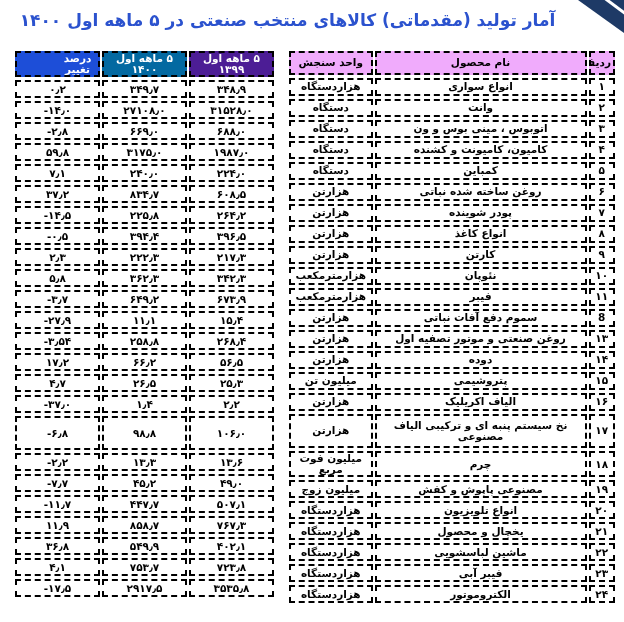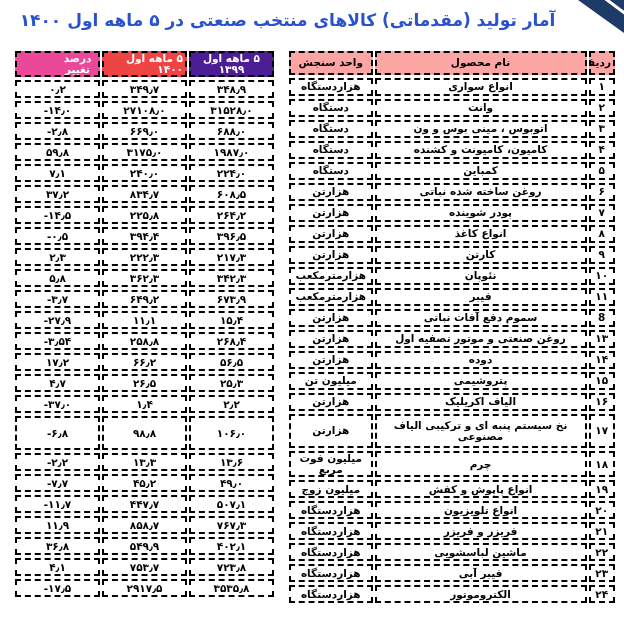--- a/index.html
+++ b/index.html
@@ -37,24 +37,24 @@
   }
   th{height:20px;font-size:10.5px;}
   td{height:14px;}
   tr.tall td{height:30px;}
   .t-products{width:330px;}
   .t-values{width:263px;}
   .t-products .c-idx{width:26px;}
   .t-products .c-name{width:208px;}
   .t-products .c-unit{width:82px;}
   .t-values col{width:82px;}
-  .t-products th{background:#fca5a5;color:#000;}
+  .t-products th{background:#f0abfc;color:#000;}
   th.h-1399{background:#4c1d95;color:#fff;}
-  th.h-1400{background:#ef4444;color:#fff;text-align:right;}
-  th.h-pct{background:#ec4899;color:#fff;padding-left:42px;}
+  th.h-1400{background:#0369a1;color:#fff;}
+  th.h-pct{background:#1d4ed8;color:#fff;padding-left:42px;}
   td.num{direction:ltr;font-size:10.5px;}
   td.pname{font-size:10.5px;margin-top:10px;}
 </style>
 </head>
 <body>
 
 <div class="page">
 
   <svg class="ribbon" viewBox="0 0 70 45" xmlns="http://www.w3.org/2000/svg" aria-hidden="true">
     <polygon points="24,0 70,0 70,33" fill="#1e3a66"></polygon>
@@ -164,31 +164,31 @@
             <td class="pname">نخ سیستم پنبه ای و ترکیبی الیاف مصنوعی</td>
             <td>هزارتن</td>
           </tr>
           <tr>
             <td>۱۸</td>
             <td class="pname">چرم</td>
             <td>میلیون فوت مربع</td>
           </tr>
           <tr>
             <td>۱۹</td>
-            <td class="pname">انواع پاپوش و کفش</td>
+            <td class="pname">مصنوعی پاپوش و کفش</td>
             <td>میلیون زوج</td>
           </tr>
           <tr>
             <td>۲۰</td>
             <td class="pname">انواع تلویزیون</td>
             <td>هزاردستگاه</td>
           </tr>
           <tr>
             <td>۲۱</td>
-            <td class="pname">فریزر و فریزر</td>
+            <td class="pname">یخچال و محصول</td>
             <td>هزاردستگاه</td>
           </tr>
           <tr>
             <td>۲۲</td>
             <td class="pname">ماشین لباسشویی</td>
             <td>هزاردستگاه</td>
           </tr>
           <tr>
             <td>۲۳</td>
             <td class="pname">فیبر آبی</td>

